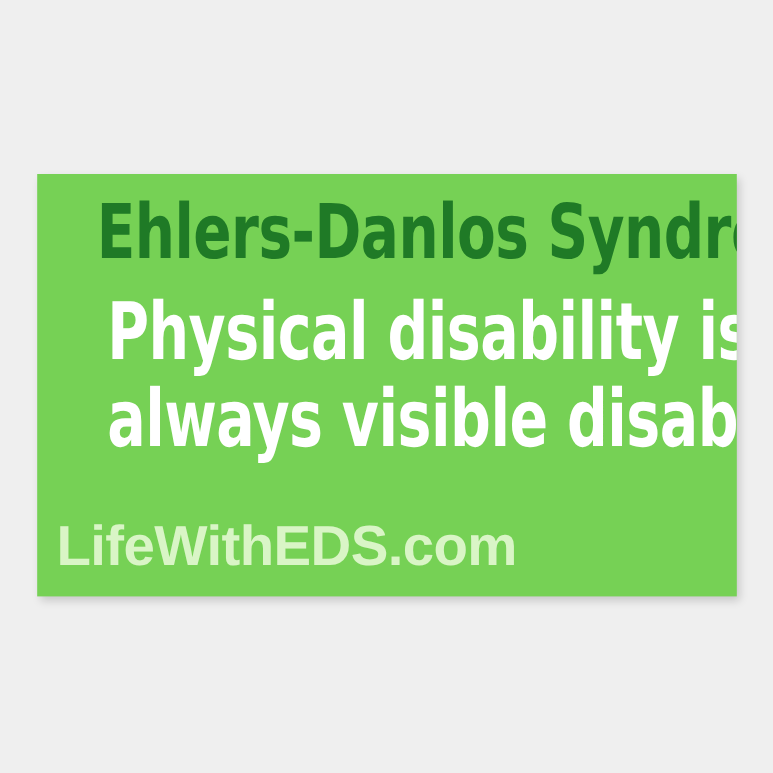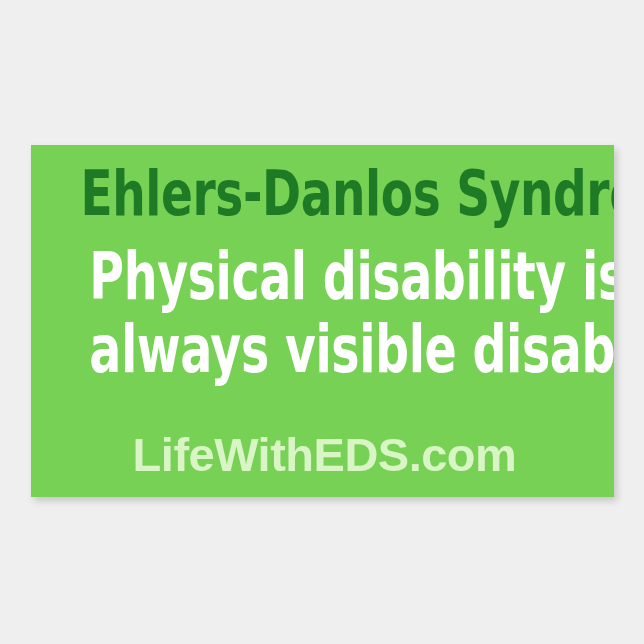--- a/index.html
+++ b/index.html
@@ -69,24 +69,24 @@
   #body-block .bline {
     display: block;
     white-space: nowrap;
     transform: scaleX(0.80);
     transform-origin: 50% 50%;
   }
 
   
   #footer-url {
     position: absolute;
-    left: 2px;
+    left: 16px;
     top: 285px;
     width: 583px;
-    text-align: center;
+    text-align: left;
     color: #d9f5c6;
     font-family: "Liberation Sans", sans-serif;
     font-weight: bold;
     font-size: 47px;
     line-height: 50px;
     letter-spacing: -0.5px;
     white-space: nowrap;
   }
 </style>
 </head>

